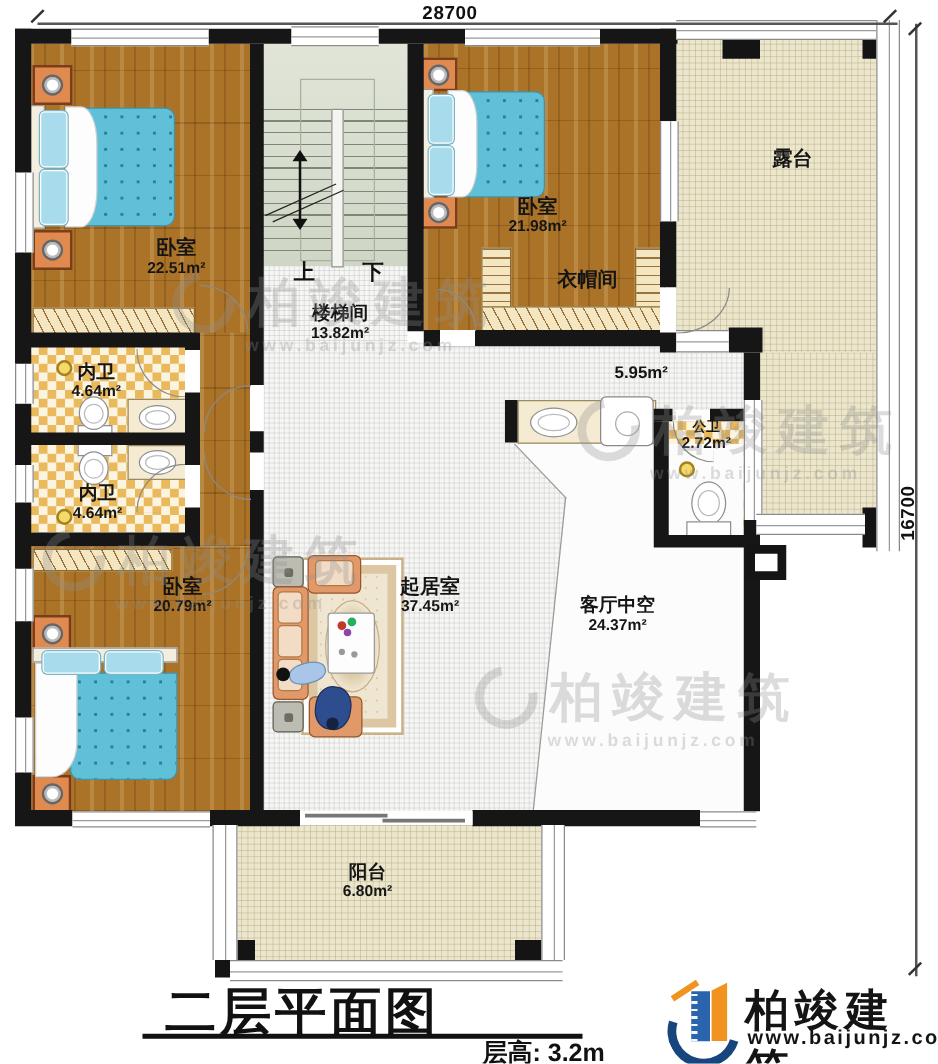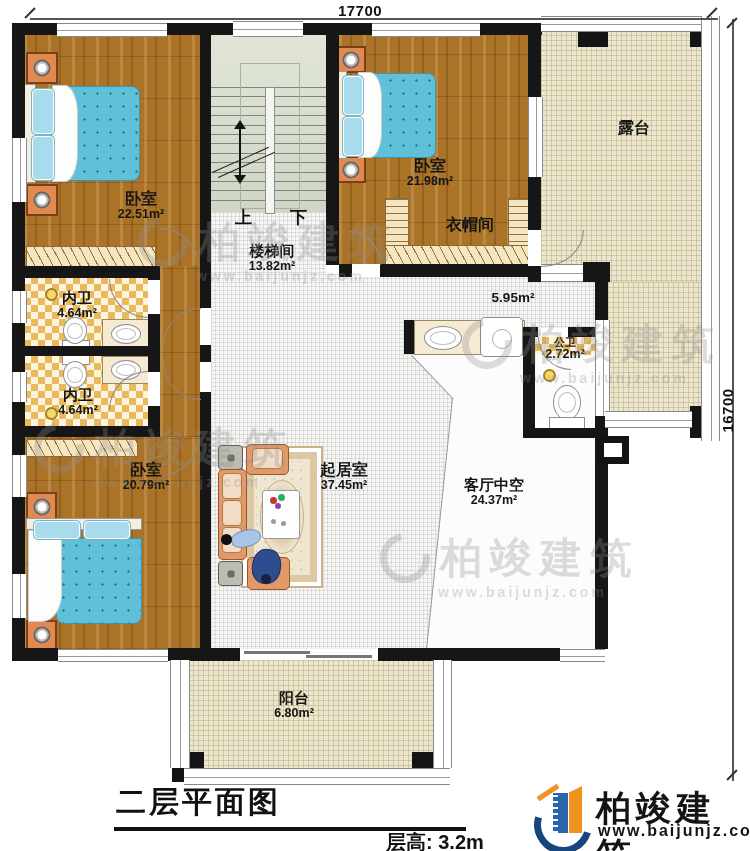--- a/index.html
+++ b/index.html
@@ -83,21 +83,21 @@
   .slash{position:absolute;border-top:1.5px solid #222;transform-origin:0 0;z-index:6;}
   .sdoor{position:absolute;background:#777;z-index:24;}
   
   .wm{position:absolute;z-index:40;opacity:.30;color:#8f8f8f;pointer-events:none;white-space:nowrap;}
   .wm-row{display:flex;align-items:center;}
   .wm-ring{width:36px;height:36px;border:7px solid #8f8f8f;border-radius:50%;border-top-color:transparent;
     transform:rotate(35deg);margin-right:10px;flex:0 0 auto;}
   .wm-text{font-size:42px;font-weight:bold;letter-spacing:8px;}
   .wm-url{font-size:14px;font-weight:bold;letter-spacing:3px;margin:-2px 0 0 58px;}
   
-  .title-cn{position:absolute;font-size:30px;font-weight:bold;letter-spacing:3px;z-index:30;}
+  .title-cn{position:absolute;font-size:41px;font-weight:bold;letter-spacing:3px;z-index:30;margin-left:16px;}
   .title-scale{position:absolute;font-size:31px;font-weight:600;z-index:30;}
   .title-line{position:absolute;background:#111;z-index:30;}
   .floor-h{position:absolute;font-size:20px;font-weight:600;z-index:30;}
   .area-total{position:absolute;font-size:19px;font-weight:600;z-index:30;}
   .brand-name{position:absolute;font-size:35px;font-weight:900;letter-spacing:5px;z-index:30;color:#141414;}
   .brand-url{position:absolute;font-size:16px;font-weight:700;letter-spacing:2px;z-index:30;color:#141414;}
   .logo{position:absolute;width:58px;height:66px;z-index:30;}
   .logo .arc1{position:absolute;left:0;top:13px;width:44px;height:44px;border:7px solid #17467e;border-radius:50%;
     border-top-color:transparent;border-right-color:transparent;transform:rotate(-28deg);}
   .logo .b1{position:absolute;left:19px;top:10px;width:15px;height:40px;background:#2a64ad;
@@ -331,21 +331,21 @@
     <div class="rarea">24.37m²</div>
   </div>
   <div class="rlabel" style="left:294px;top:690px;">
     <div class="rname">阳台</div>
     <div class="rarea">6.80m²</div>
   </div>
 
   <div class="dline" style="left:30px;top:18px;width:688px;height:1.5px;"></div>
   <div class="tick" style="left:23px;top:12px;"></div>
   <div class="tick" style="left:705px;top:12px;"></div>
-  <div class="dimtext" style="left:330px;top:2px;width:60px;text-align:center;">17700</div>
+  <div class="dimtext" style="left:330px;top:2px;width:60px;text-align:center;">28700</div>
   <div class="dline" style="left:732px;top:19px;width:1.5px;height:762px;"></div>
   <div class="tick" style="left:725px;top:22px;"></div>
   <div class="tick" style="left:725px;top:774px;"></div>
   <div class="dimtext" style="left:697px;top:402px;width:60px;text-align:center;transform:rotate(-90deg);">16700</div>
 
   <div class="wm" style="left:138px;top:214px;">
     <div class="wm-row">
         <span class="wm-ring"></span>
       <span class="wm-text">柏竣建筑</span>
       </div>

